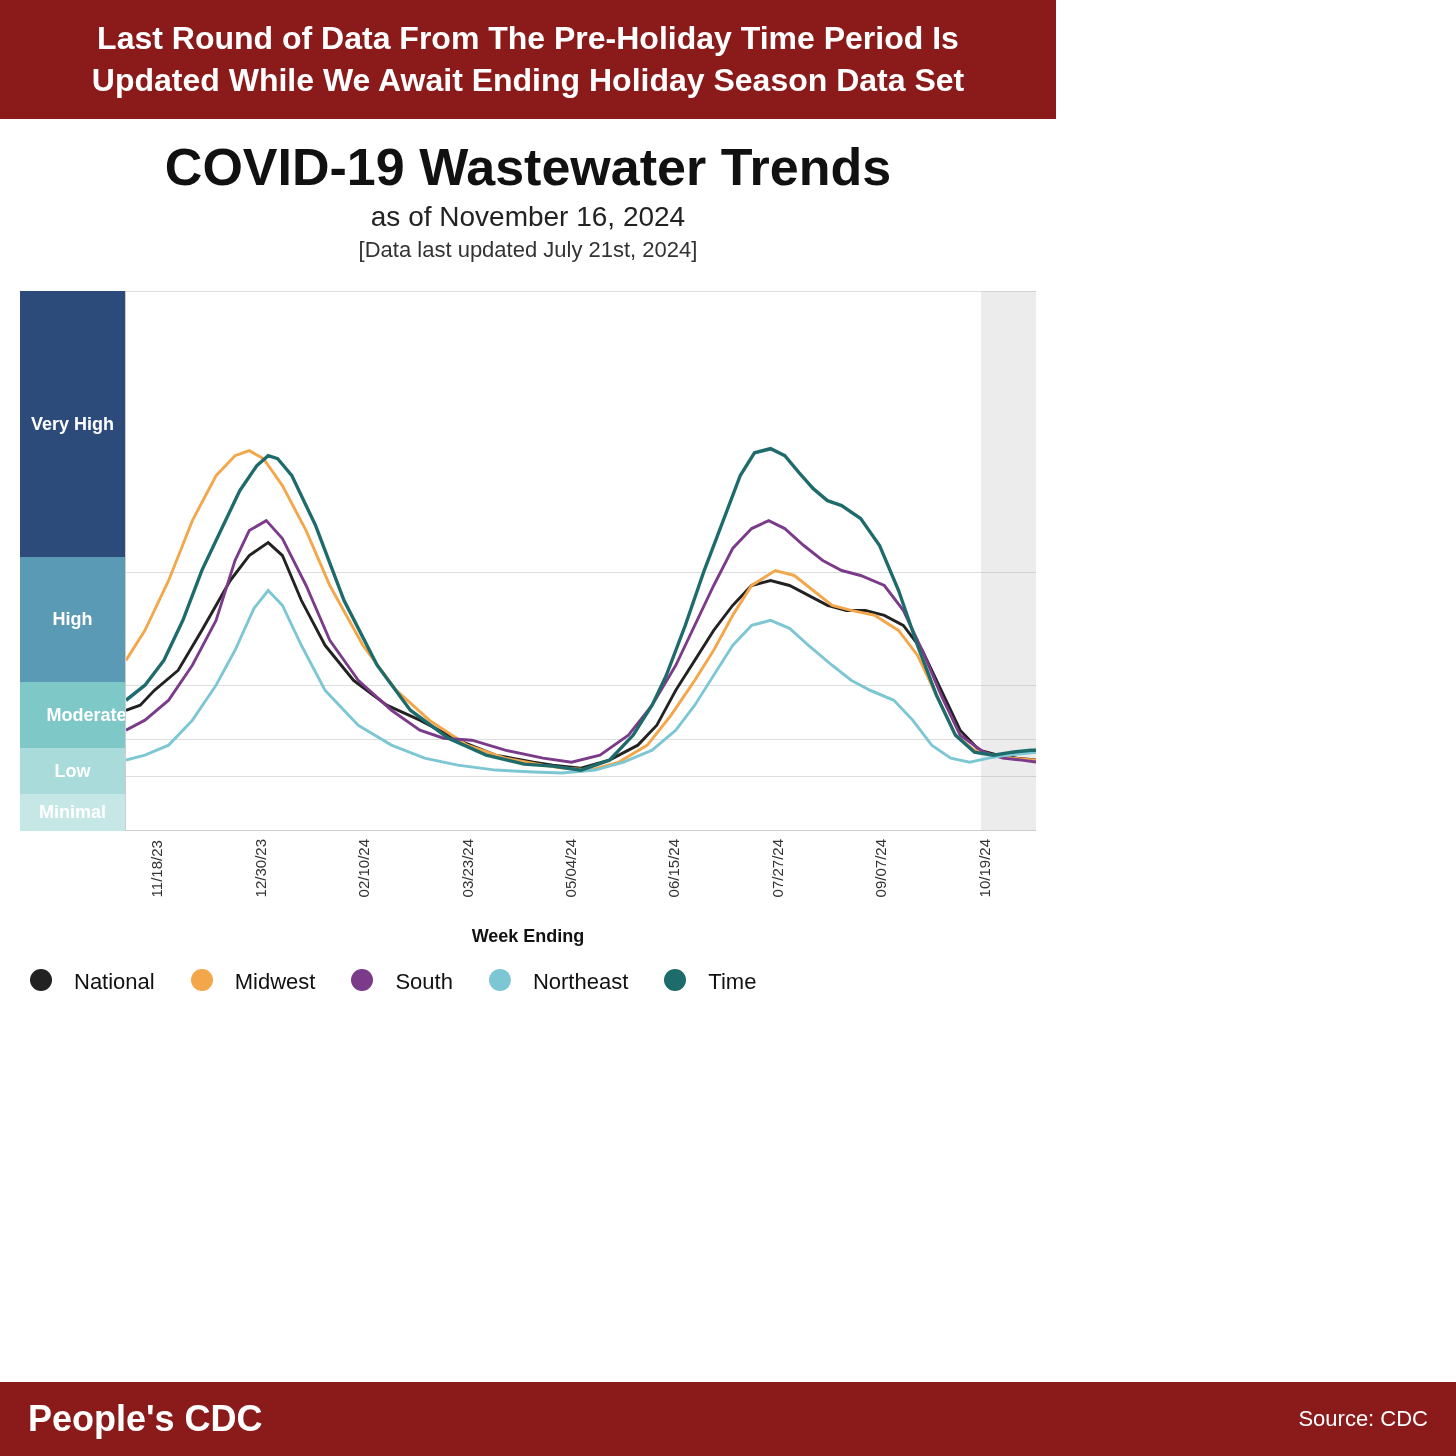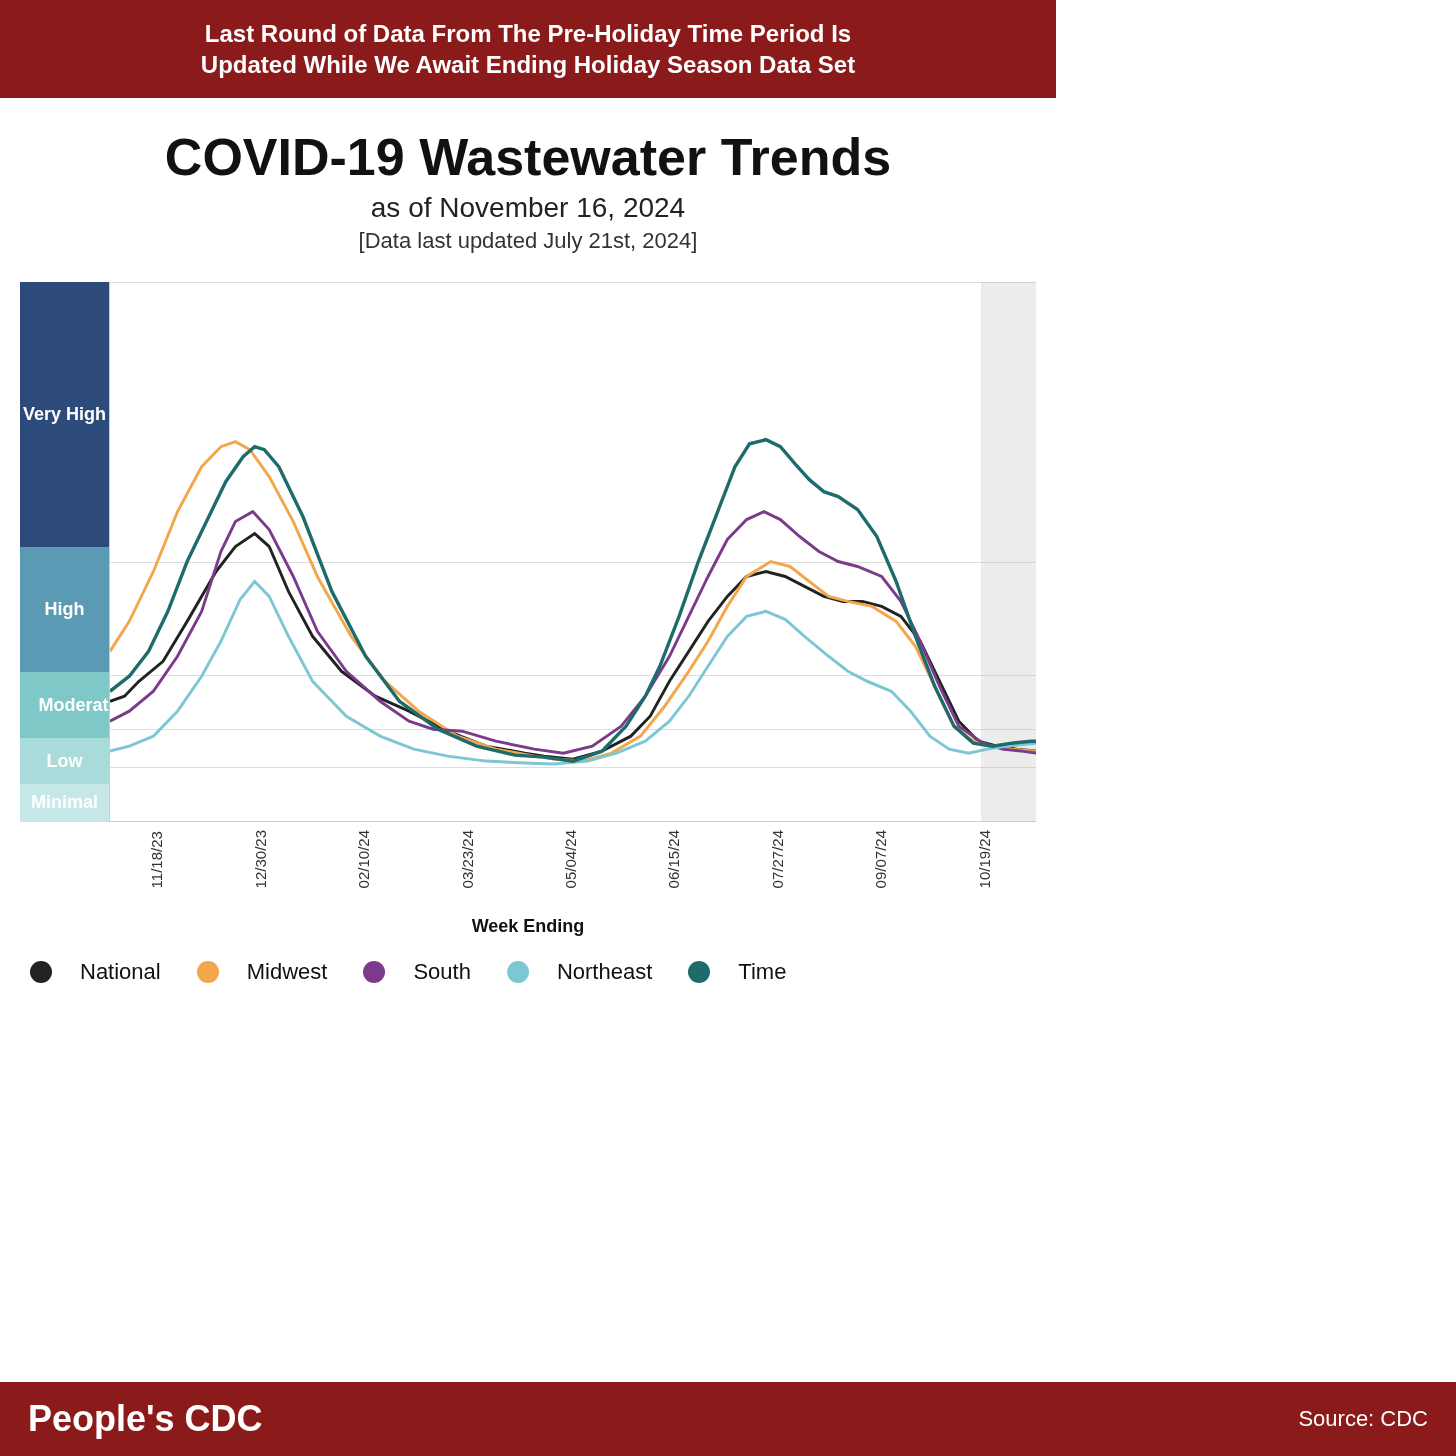--- a/index.html
+++ b/index.html
@@ -8,55 +8,54 @@
       height: 1056px;
       font-family: Arial, sans-serif;
       background: #fff;
       overflow: hidden;
     }
     .header {
       background: #8B1A1A;
       color: white;
       text-align: center;
       padding: 18px 20px;
-      font-size: 24px;
+      font-size: 32px;
       font-weight: bold;
       line-height: 1.3;
     }
     .title-section {
       text-align: center;
       padding: 20px 10px 10px;
     }
     .main-title {
       font-size: 52px;
       font-weight: 900;
       color: #111;
       line-height: 1.1;
-      margin-top: 11px;
     }
     .date-line {
       font-size: 28px;
       color: #222;
       margin-top: 5px;
     }
     .update-line {
       font-size: 22px;
       color: #333;
       margin-top: 4px;
     }
     .chart-container {
       display: flex;
       flex-direction: row;
       margin: 18px 20px 0 20px;
       height: 540px;
     }
     .y-axis-labels {
       display: flex;
       flex-direction: column;
-      width: 89px;
+      width: 105px;
       height: 100%;
     }
     .y-label {
       display: flex;
       align-items: center;
       justify-content: center;
       color: white;
       font-size: 18px;
       font-weight: bold;
       text-align: center;
@@ -107,22 +106,22 @@
       display: flex;
       flex-direction: row;
       align-items: center;
       justify-content: flex-start;
       padding: 22px 30px 10px 30px;
       gap: 36px;
       flex-wrap: wrap;
     }
     .legend-item {
       display: flex;
-      align-items: center;
-      gap: 28px;
+      align-items: flex-start;
+      gap: 22px;
       font-size: 22px;
       color: #111;
     }
     .legend-dot {
       width: 22px;
       height: 22px;
       border-radius: 50%;
       display: inline-block;
     }
     .footer {

